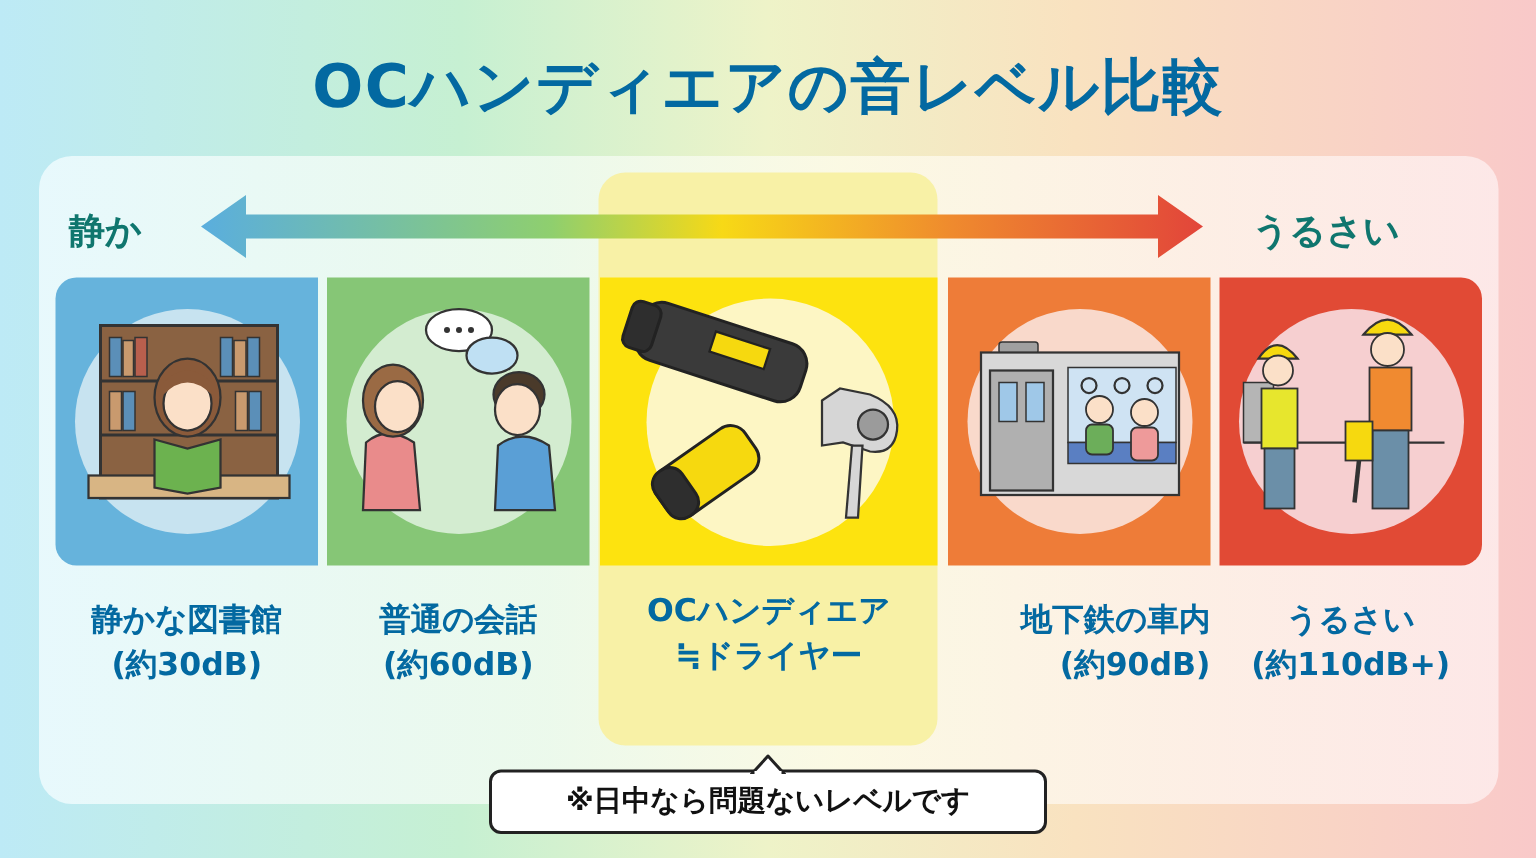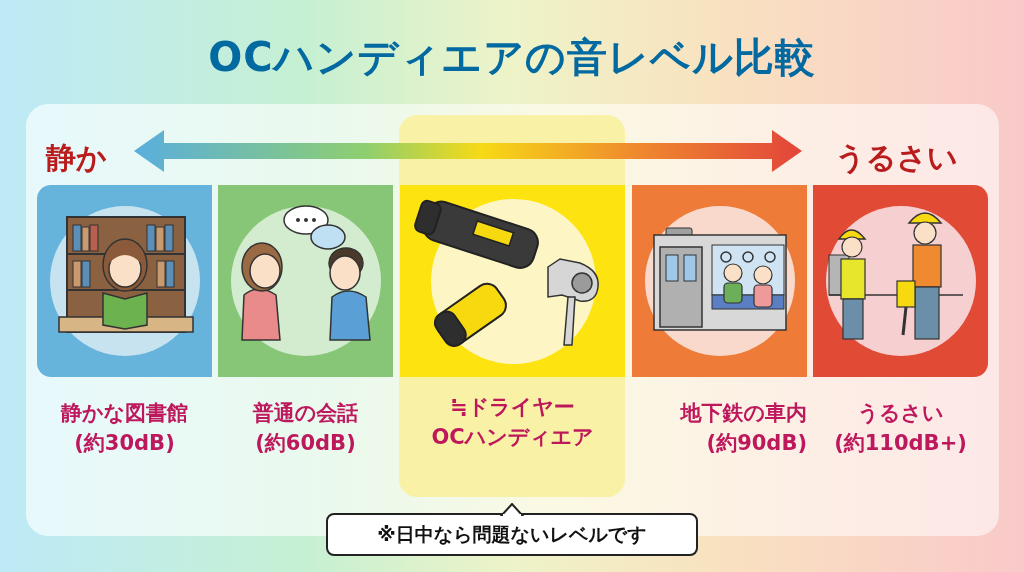--- a/index.html
+++ b/index.html
@@ -17,36 +17,36 @@
   .panel {
     position: absolute; left: 26px; top: 104px; width: 973px; height: 432px;
     border-radius: 22px;
     background: linear-gradient(90deg, rgba(235,250,253,0.92) 0%, rgba(238,250,238,0.92) 35%, rgba(252,250,230,0.92) 55%, rgba(253,240,232,0.92) 80%, rgba(253,234,234,0.92) 100%);
   }
   .highlight {
     position: absolute; left: 399px; top: 115px; width: 226px; height: 382px;
     border-radius: 18px; background: #f8f0a2; opacity: 0.95;
   }
   .end-label {
-    position: absolute; top: 138px; font-size: 30px; font-weight: bold; color: #b91c1c;
+    position: absolute; top: 138px; font-size: 24px; font-weight: bold; color: #0f766e;
   }
   .arrow {
     position: absolute; left: 112px; top: 128px; width: 712px; height: 46px;
   }
   .card {
     position: absolute; top: 185px; height: 192px; overflow: hidden;
   }
   .card .circle {
     position: absolute; left: 50%; top: 50%; width: 150px; height: 150px;
     margin-left: -75px; margin-top: -75px; border-radius: 50%;
   }
   .card svg { position: absolute; left: 0; top: 0; }
   .label {
     position: absolute; top: 398px; text-align: center;
-    font-size: 21px; font-weight: bold; color: #be185d; line-height: 30px;
+    font-size: 21px; font-weight: bold; color: #0369a1; line-height: 30px;
   }
   .note {
     position: absolute; left: 326px; top: 513px; width: 372px; height: 43px;
     background: #fff; border: 2px solid #222; border-radius: 8px;
     text-align: center; font-size: 19px; font-weight: bold; color: #111; line-height: 39px;
   }
   .note-tail {
     position: absolute; left: 500px; top: 503px; width: 0; height: 0;
   }
 </style>
@@ -175,22 +175,22 @@
 
 <div class="label" style="left:37px;width:175px;">
   <div>静かな図書館</div>
   <div>(約30dB)</div>
 </div>
 <div class="label" style="left:218px;width:175px;">
   <div>普通の会話</div>
   <div>(約60dB)</div>
 </div>
 <div class="label" style="left:400px;width:225px;top:392px;">
+  <div>OCハンディエア</div>
   <div>≒ドライヤー</div>
-  <div>OCハンディエア</div>
 </div>
 <div class="label" style="left:632px;width:175px;text-align:right;">
   <div>地下鉄の車内</div>
   <div>(約90dB)</div>
 </div>
 <div class="label" style="left:813px;width:175px;">
   <div>うるさい</div>
   <div>(約110dB+)</div>
 </div>
 

